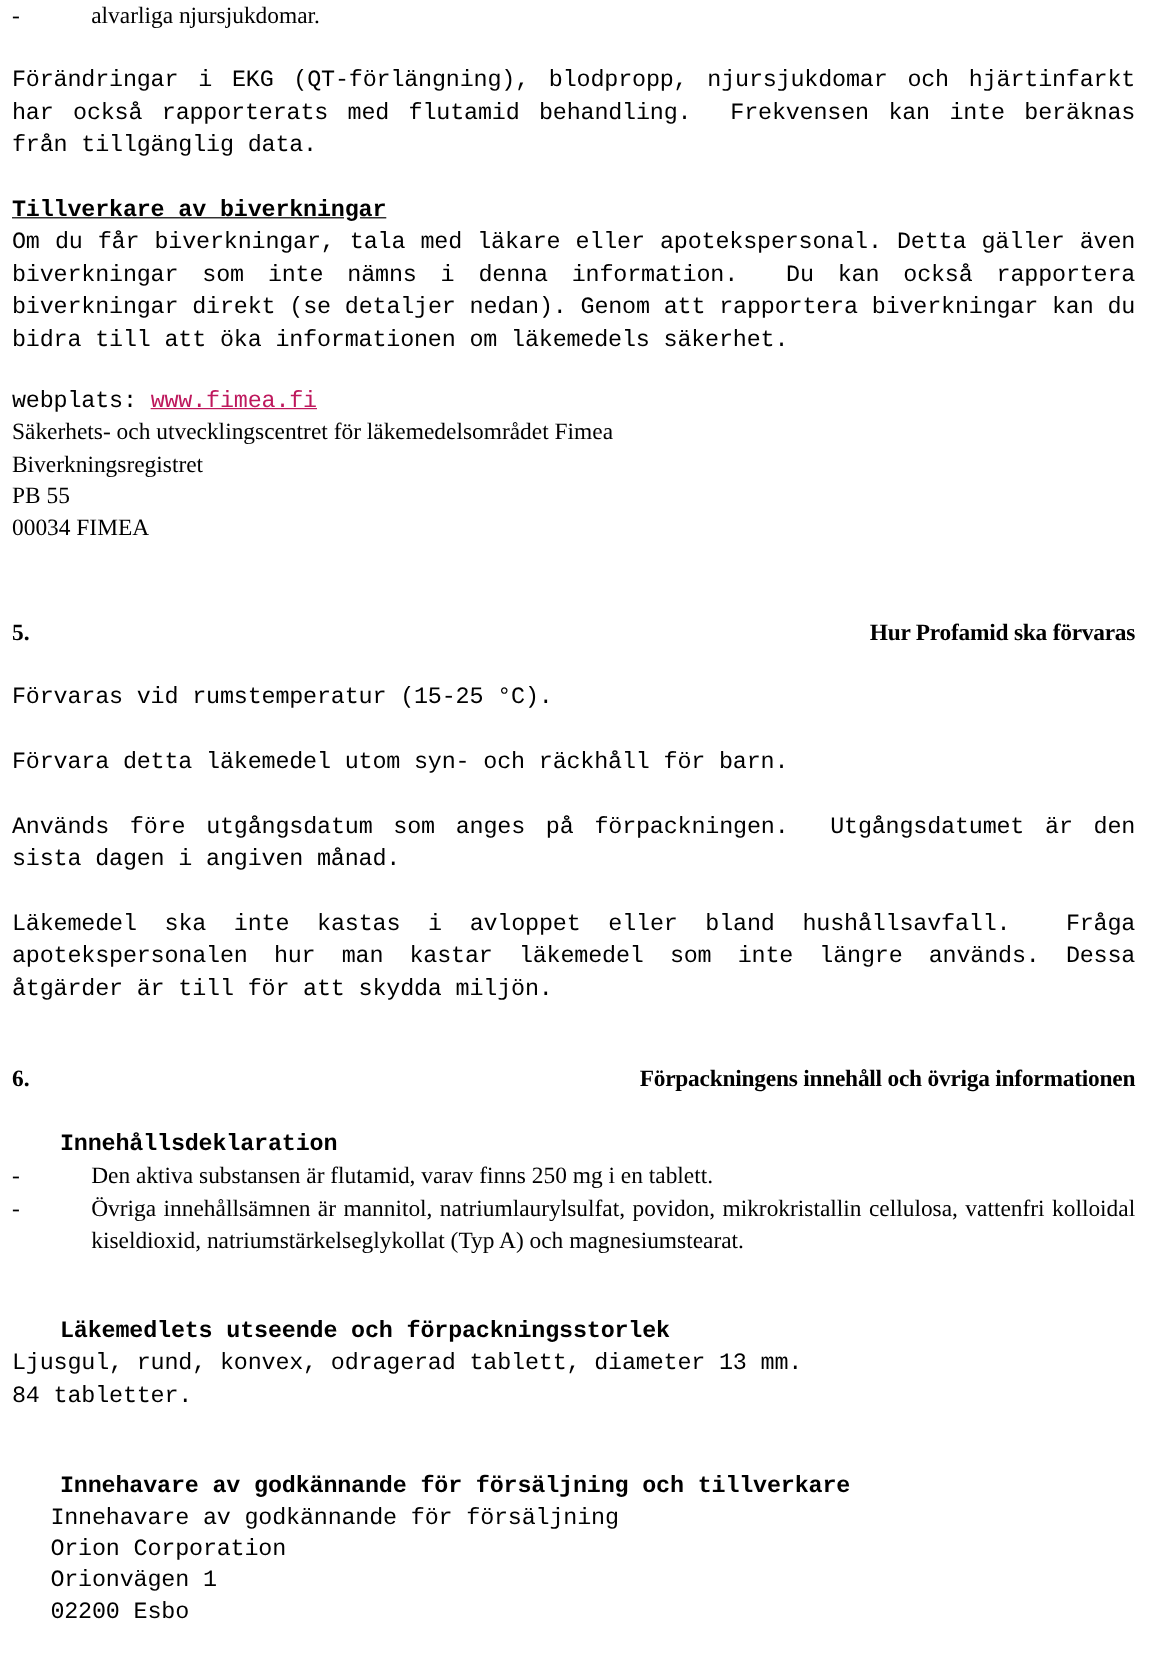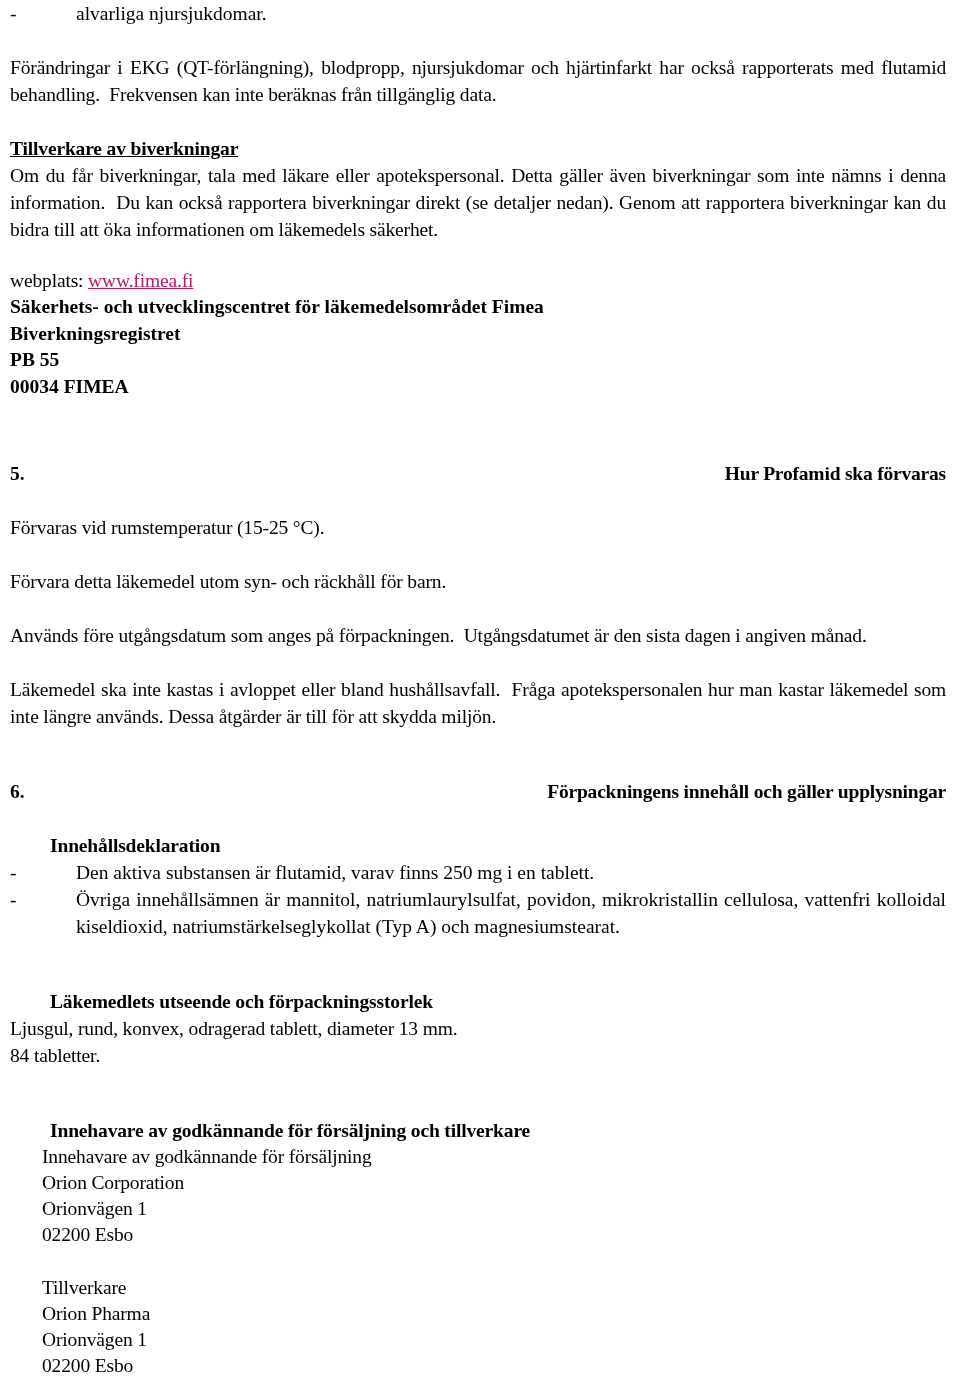--- a/index.html
+++ b/index.html
@@ -20,20 +20,21 @@
     height: 1387px;
     box-sizing: border-box;
     padding: 0 14px 0 10px;
     overflow: hidden;
   }
   .line, .para {
     font-size: 19.5px;
     line-height: 27px;
     letter-spacing: -0.15px;
     white-space: pre-wrap;
+    font-family: Liberation Mono, monospace;
   }
   .para {
     text-align: justify;
   }
   .spacer-sm { height: 24px; }
   .spacer-md { height: 27px; }
   .spacer-lg { height: 48px; }
   .spacer-xl { height: 60px; }
   .bold { font-weight: bold; margin-left: 40px; }
   .underline-head {
@@ -66,21 +67,20 @@
     text-align: justify;
     white-space: pre-wrap;
   }
   .link {
     color: #be185d;
     text-decoration: underline;
   }
   .addr-line {
     font-size: 19.5px;
     line-height: 26.5px;
-    font-weight: bold;
   }
   .tight { line-height: 26px; margin-left: 32px; }
 </style>
 </head>
 <body>
 
 <div class="page">
 
   <div class="bullet-row">
     <span class="bullet-mark">-</span>
@@ -126,21 +126,21 @@
   <div class="para">Används före utgångsdatum som anges på förpackningen.  Utgångsdatumet är den sista dagen i angiven månad.</div>
 
   <div class="spacer-md"></div>
 
   <div class="para">Läkemedel ska inte kastas i avloppet eller bland hushållsavfall.  Fråga apotekspersonalen hur man kastar läkemedel som inte längre används. Dessa åtgärder är till för att skydda miljön.</div>
 
   <div class="spacer-lg"></div>
 
   <div class="head-row">
     <span class="head-num">6.</span>
-    <span class="head-text">Förpackningens innehåll och gäller upplysningar</span>
+    <span class="head-text">Förpackningens innehåll och övriga informationen</span>
   </div>
 
   <div class="spacer-md"></div>
 
   <div class="line bold">Innehållsdeklaration</div>
 
   <div class="bullet-row">
     <span class="bullet-mark">-</span>
     <span class="bullet-body">Den aktiva substansen är flutamid, varav finns 250 mg i en tablett.</span>
   </div>

